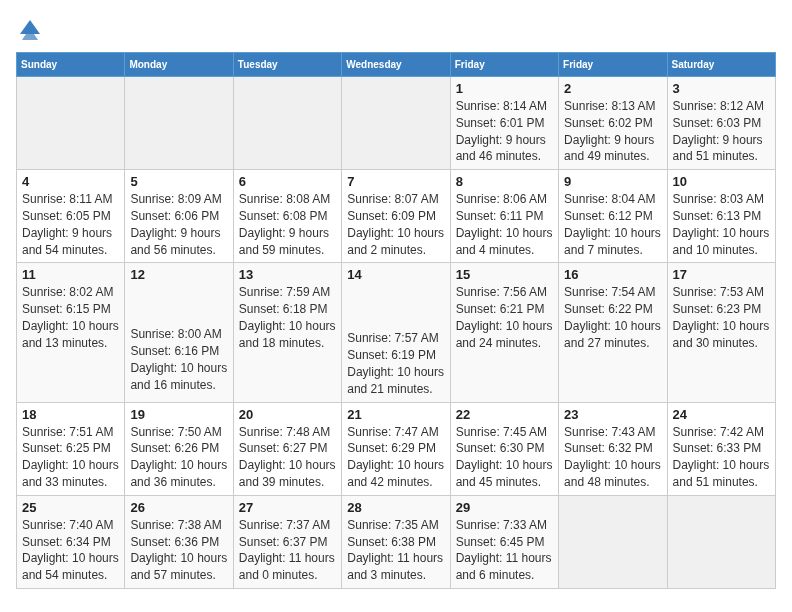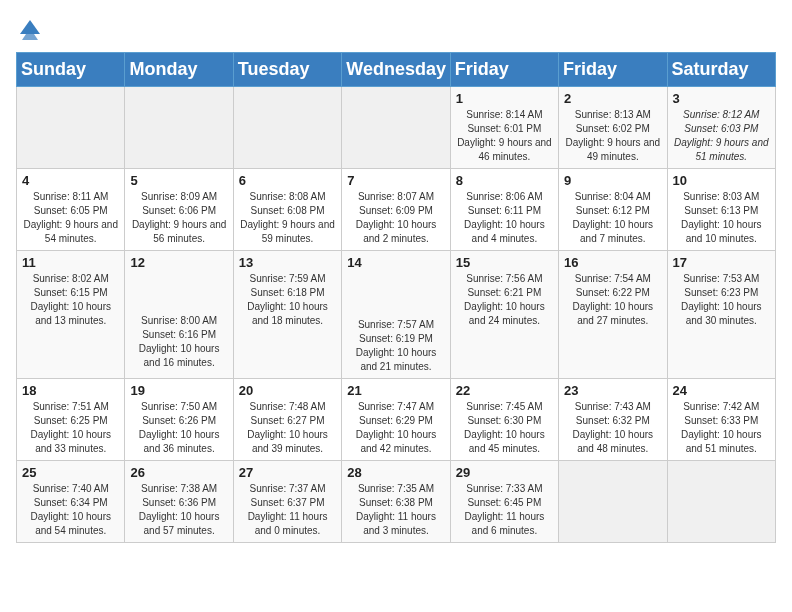--- a/index.html
+++ b/index.html
@@ -55,45 +55,44 @@
       color: #555;
     }
     table {
       width: 100%;
       border-collapse: collapse;
       table-layout: fixed;
     }
     thead th {
       background-color: #3a7ebf;
       color: #fff;
-      font-size: 18px;
+      font-size: 10px;
       font-weight: bold;
       padding: 6px 4px;
       text-align: left;
       border: 1px solid #5a9ed0;
     }
     tbody td {
       border: 1px solid #ccc;
       vertical-align: top;
       padding: 4px 5px;
       font-size: 10.5px;
       color: #222;
       height: 82px;
     }
     .day-number {
       font-size: 13px;
       font-weight: bold;
       display: block;
       margin-bottom: 2px;
     }
     .day-info {
-      font-size: 10px;
+      font-size: 12px;
       color: #333;
       line-height: 1.4;
-      text-align: center;
     }
     tbody tr:nth-child(odd) td {
       background-color: #f9f9f9;
     }
     tbody tr:nth-child(even) td {
       background-color: #fff;
     }
     td.empty {
       background-color: #f0f0f0 !important;
     }
@@ -143,21 +142,21 @@
 Daylight: 9 hours and 46 minutes.</div>
         </td>
         <td>
           <span class="day-number">2</span>
           <div class="day-info" style="white-space: pre-line;">Sunrise: 8:13 AM
 Sunset: 6:02 PM
 Daylight: 9 hours and 49 minutes.</div>
         </td>
         <td>
           <span class="day-number">3</span>
-          <div class="day-info" style="white-space: pre-line; font-style: italic;">Sunrise: 8:12 AM
+          <div class="day-info" style="white-space: pre-line;">Sunrise: 8:12 AM
 Sunset: 6:03 PM
 Daylight: 9 hours and 51 minutes.</div>
         </td>
       </tr>
       <tr>
         <td>
           <span class="day-number">4</span>
           <div class="day-info" style="white-space: pre-line;">Sunrise: 8:11 AM
 Sunset: 6:05 PM
 Daylight: 9 hours and 54 minutes.</div>

